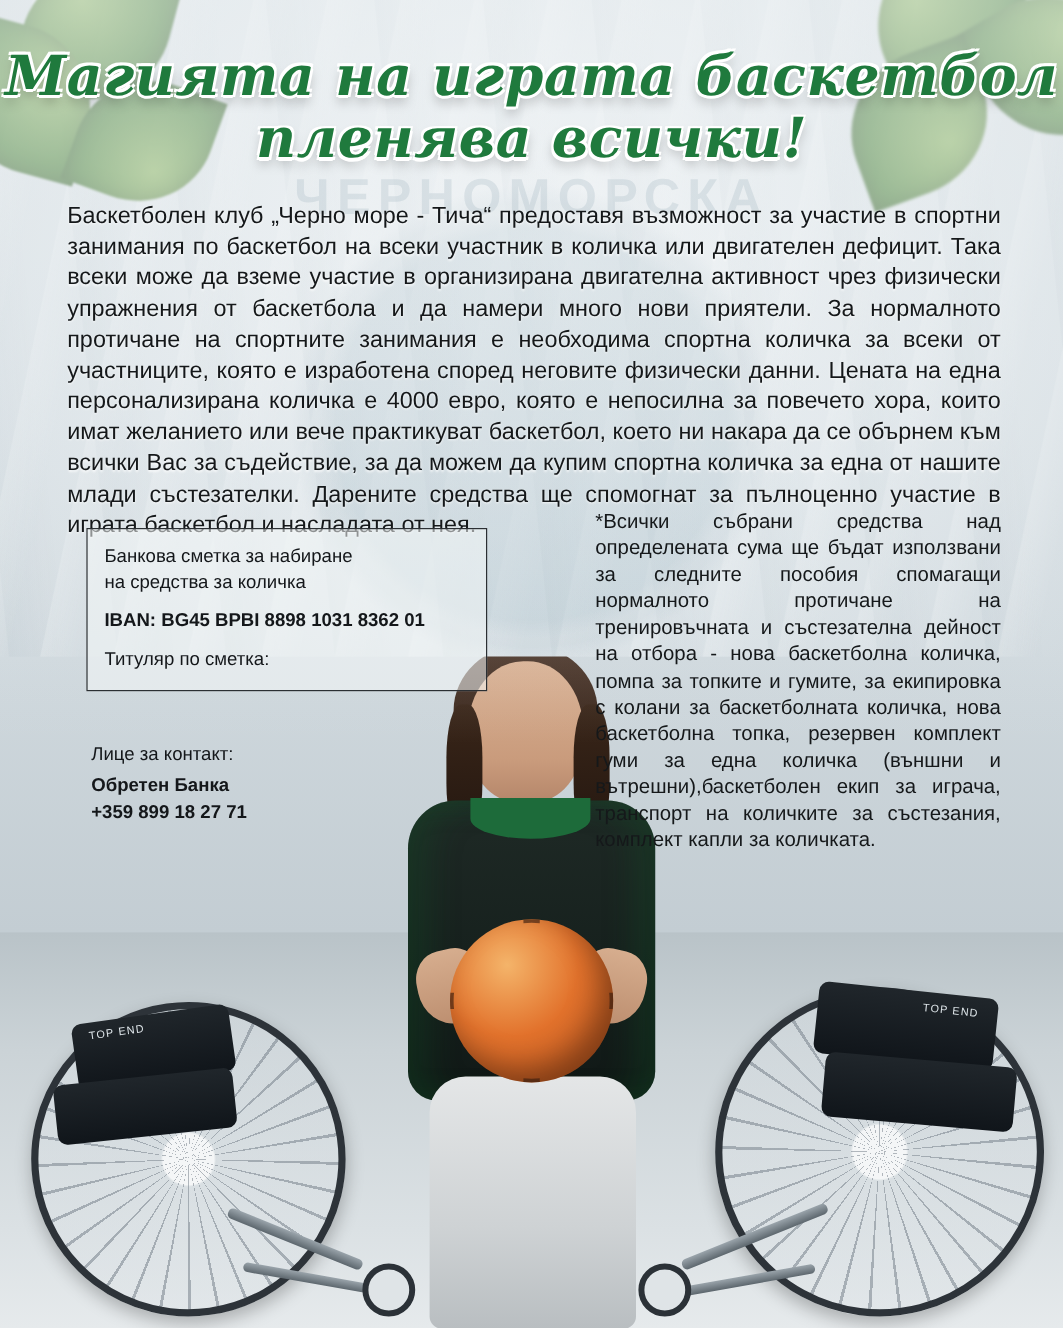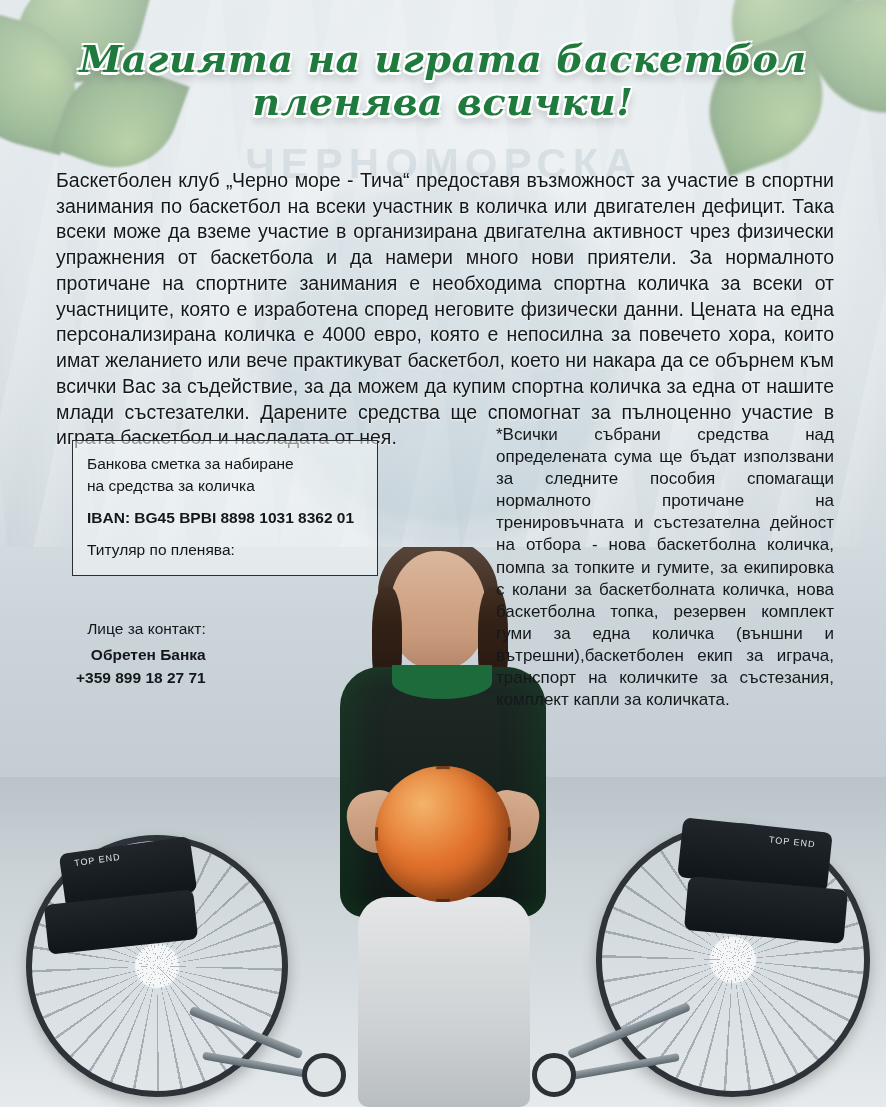--- a/index.html
+++ b/index.html
@@ -248,21 +248,21 @@
   }
 
   .headline {
     position: absolute;
     left: 0; right: 0;
     top: 38px;
     text-align: center;
     font-family: "DejaVu Serif", serif;
     font-style: italic;
     font-weight: bold;
-    font-size: 38px;
+    font-size: 46px;
     line-height: 1.12;
     color: #1f7a3d;
     letter-spacing: 0.5px;
     text-shadow:
       2px 2px 0 #ffffff,
      -2px 2px 0 #ffffff,
       2px -2px 0 #ffffff,
      -2px -2px 0 #ffffff,
       0 3px 0 #ffffff,
       0 6px 10px rgba(0,0,0,0.25);
@@ -278,41 +278,40 @@
     line-height: 1.32;
     color: #15181a;
     text-align: justify;
     text-shadow: 0 1px 2px rgba(255,255,255,0.85);
   }
 
   .bank-box {
     position: absolute;
     left: 72px;
     top: 440px;
-    width: 306px;
+    width: 334px;
     border: 1px solid #2b2f33;
     background: rgba(244,247,248,0.55);
     padding: 12px 14px 14px 14px;
     box-sizing: border-box;
     font-size: 15.5px;
     line-height: 1.42;
     color: #14171a;
   }
   .bank-box .intro { margin-bottom: 10px; }
   .bank-box .row { font-weight: bold; }
   .bank-box .spacer { height: 10px; }
 
   .contact {
     position: absolute;
     left: 76px;
     top: 618px;
     font-size: 15.5px;
     line-height: 1.45;
     color: #14171a;
-    text-align: right;
   }
   .contact .label { margin-bottom: 4px; }
   .contact .name, .contact .phone { font-weight: bold; }
 
   .footnote {
     position: absolute;
     right: 52px;
     top: 424px;
     width: 338px;
     font-size: 17px;
@@ -403,21 +402,21 @@
 
     <div class="body-copy">Баскетболен клуб „Черно море - Тича“ предоставя възможност за участие в спортни занимания по баскетбол на всеки участник в количка или двигателен дефицит. Така всеки може да вземе участие в организирана двигателна активност чрез физически упражнения от баскетбола и да намери много нови приятели. За нормалното протичане на спортните занимания е необходима спортна количка за всеки от участниците, която е изработена според неговите физически данни. Цената на една персонализирана количка е 4000 евро, която е непосилна за повечето хора, които имат желанието или вече практикуват баскетбол, което ни накара да се обърнем към всички Вас за съдействие, за да можем да купим спортна количка за една от нашите млади състезателки. Дарените средства ще спомогнат за пълноценно участие в играта баскетбол и насладата от нея.</div>
 
     <div class="bank-box">
       <div class="intro">
         <div>Банкова сметка за набиране</div>
         <div>на средства за количка</div>
       </div>
       <div class="row">IBAN: BG45 BPBI 8898 1031 8362 01</div>
       <div class="spacer"></div>
-      <div>Титуляр по пленява:</div>
+      <div>Титуляр по сметка:</div>
     </div>
 
     <div class="contact">
       <div class="label">Лице за контакт:</div>
       <div class="name">Обретен Банка</div>
       <div class="phone">+359 899 18 27 71</div>
     </div>
 
     <div class="footnote">*Всички събрани средства над определената сума ще бъдат използвани за следните пособия спомагащи нормалното протичане на тренировъчната и състезателна дейност на отбора -  нова баскетболна количка, помпа за топките и гумите, за екипировка с колани за баскетболната количка, нова баскетболна топка, резервен комплект гуми за една количка (външни и вътрешни),баскетболен екип за играча, транспорт на количките за състезания, комплект капли за количката.</div>
 

